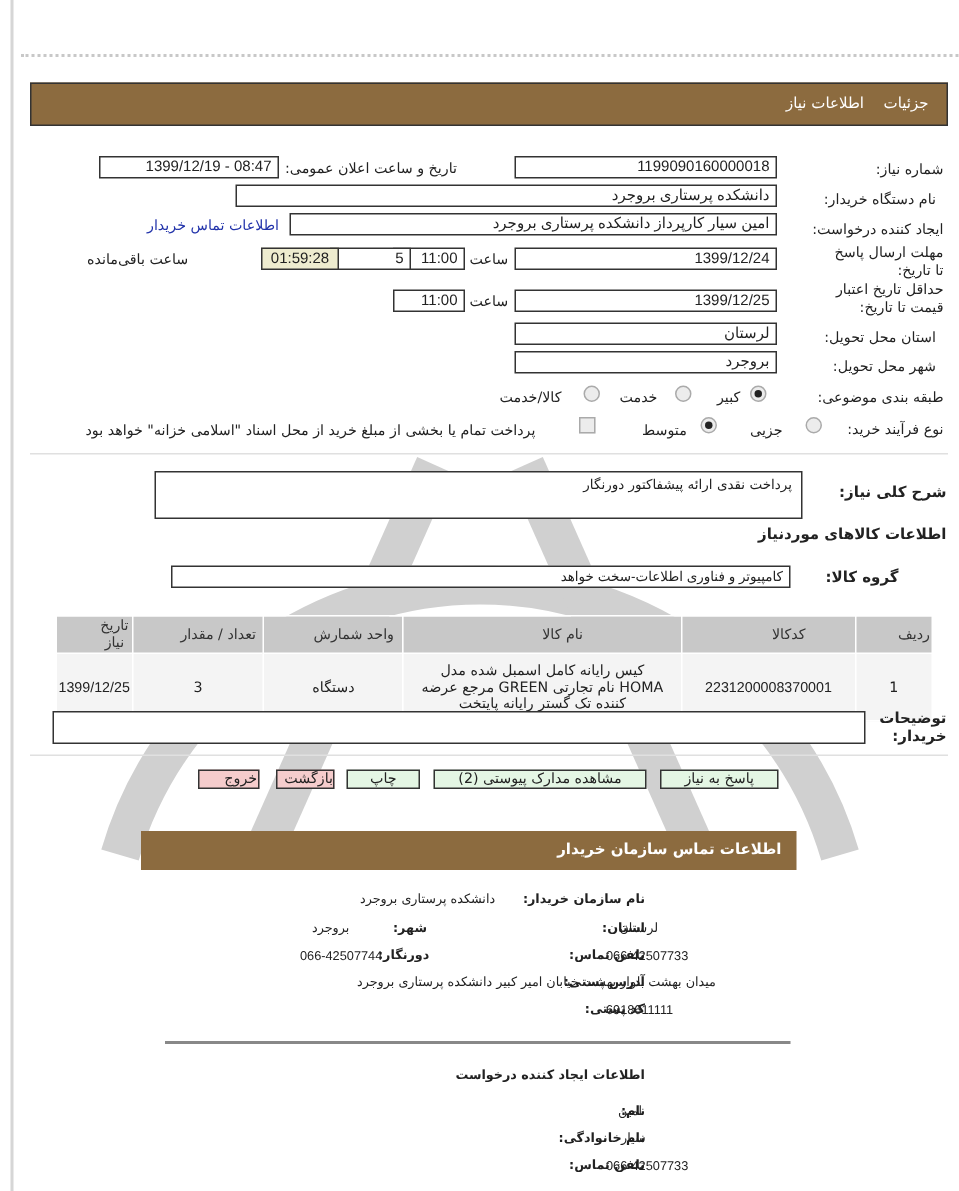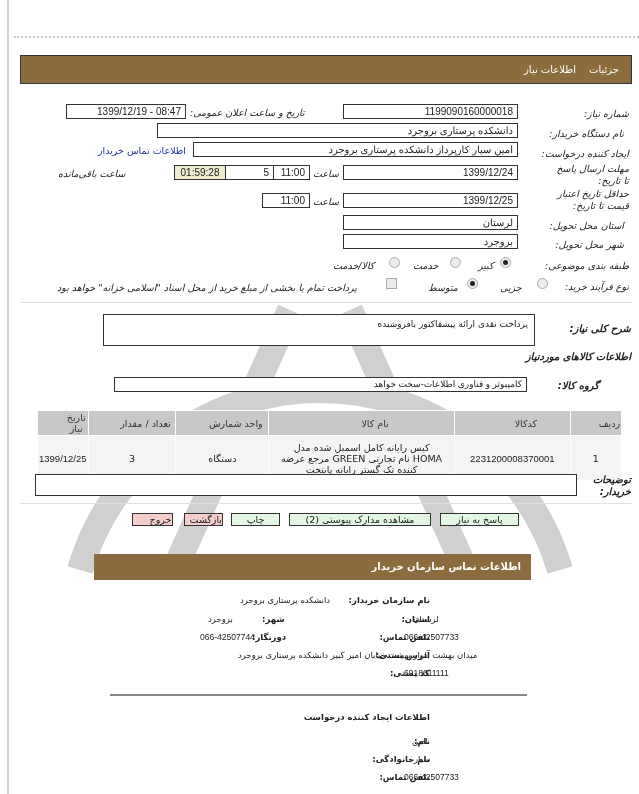--- a/index.html
+++ b/index.html
@@ -2,21 +2,21 @@
 <html><head>
 <meta charset="utf-8">
 <style>
   html, body { margin:0; padding:0; background:#fff; }
   body { width:639px; height:794px; position:relative; overflow:hidden; font-family:"DejaVu Sans", sans-serif; font-size:10px; color:#222; direction:rtl; }
   .left-rule { position:absolute; left:7px; top:0; width:2px; height:794px; background:#d6d6d6; }
   .dotted-top { position:absolute; left:14px; right:0; top:36px; border-top:2px dotted #c8c8c8; }
   .watermark { position:absolute; left:20px; top:250px; width:600px; height:330px; pointer-events:none; }
   .hdr { position:absolute; left:20px; top:55px; width:612px; height:29px; background:#8c6b3f; border:1px solid #333; box-sizing:border-box; color:#fff; }
   .hdr span { position:absolute; top:8px; font-size:10px; }
-  .lbl { position:absolute; font-size:9.5px; color:#222; white-space:nowrap;font-style:italic; }
+  .lbl { position:absolute; font-size:9.5px; color:#222; white-space:nowrap; }
   .box { position:absolute; border:1px solid #333; background:#fff; box-sizing:border-box; height:15px; font-size:10px; padding:0 4px; line-height:13px; white-space:nowrap; overflow:hidden; font-family:"Liberation Sans", sans-serif; }
   .box.ltr { direction:ltr; text-align:right; }
   .box.tan { background:#eeeccf; text-align:center; direction:ltr;margin-left:40px; }
   .link { position:absolute; color:#2233aa; font-size:9.5px; }
   .radio { position:absolute; width:11px; height:11px; border-radius:50%; border:1px solid #aaa; background:#ececec; box-sizing:border-box; }
   .radio.on::after { content:""; position:absolute; left:2px; top:2px; width:5px; height:5px; border-radius:50%; background:#222; }
   .chk { position:absolute; width:11px; height:11px; border:1px solid #aaa; background:#ececec; box-sizing:border-box; }
   .sep { position:absolute; left:20px; width:612px; border-top:1px solid #e0e0e0; }
   .bold { font-weight:bold; font-size:10px; }
   table.items { position:absolute; left:37px; top:410px; width:585px; border-collapse:collapse; font-size:9.5px; }
@@ -95,21 +95,21 @@
 <span class="lbl" style="left:500px;top:282px">جزیی</span>
 <div class="radio on" style="left:467px;top:278px"></div>
 <span class="lbl" style="left:428px;top:282px">متوسط</span>
 <div class="chk" style="left:386px;top:278px"></div>
 <span class="lbl" style="left:57px;top:282px;direction:rtl">پرداخت تمام یا بخشی از مبلغ خرید از محل اسناد "اسلامی خزانه" خواهد بود</span>
 
 <div class="sep" style="top:302px"></div>
 
 <span class="lbl bold" style="right:8px;top:323px">شرح کلی نیاز:</span>
 <div style="position:absolute;left:103px;top:314px;width:432px;height:32px;border:1px solid #333;box-sizing:border-box;background:#fff;padding:3px 6px;font-size:9px;line-height:12px;">
-  <div style="padding-right:0">پرداخت نقدی ارائه پیشفاکتور بافروشنده</div>
+  <div style="padding-right:0">پرداخت نقدی ارائه پیشفاکتور دورنگار</div>
 </div>
 
 <span class="lbl bold" style="right:8px;top:351px">اطلاعات کالاهای موردنیاز</span>
 
 <span class="lbl bold" style="right:40px;top:380px">گروه کالا:</span>
 <div class="box" style="left:114px;top:377px;width:413px;font-size:9px">کامپیوتر و فناوری اطلاعات-سخت خواهد</div>
 
 <table class="items" dir="rtl">
   <thead>
     <tr>

